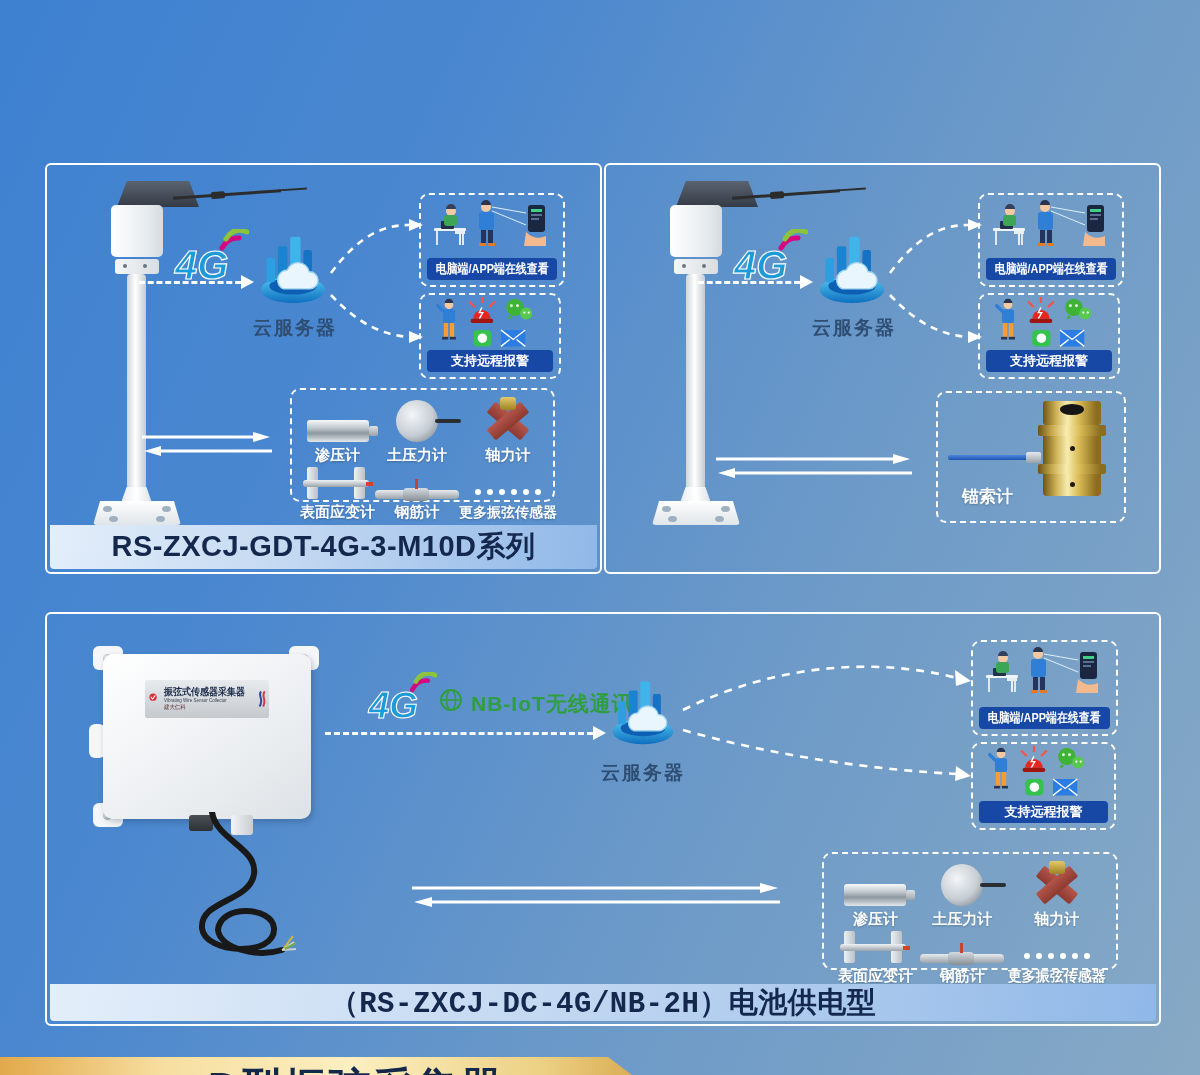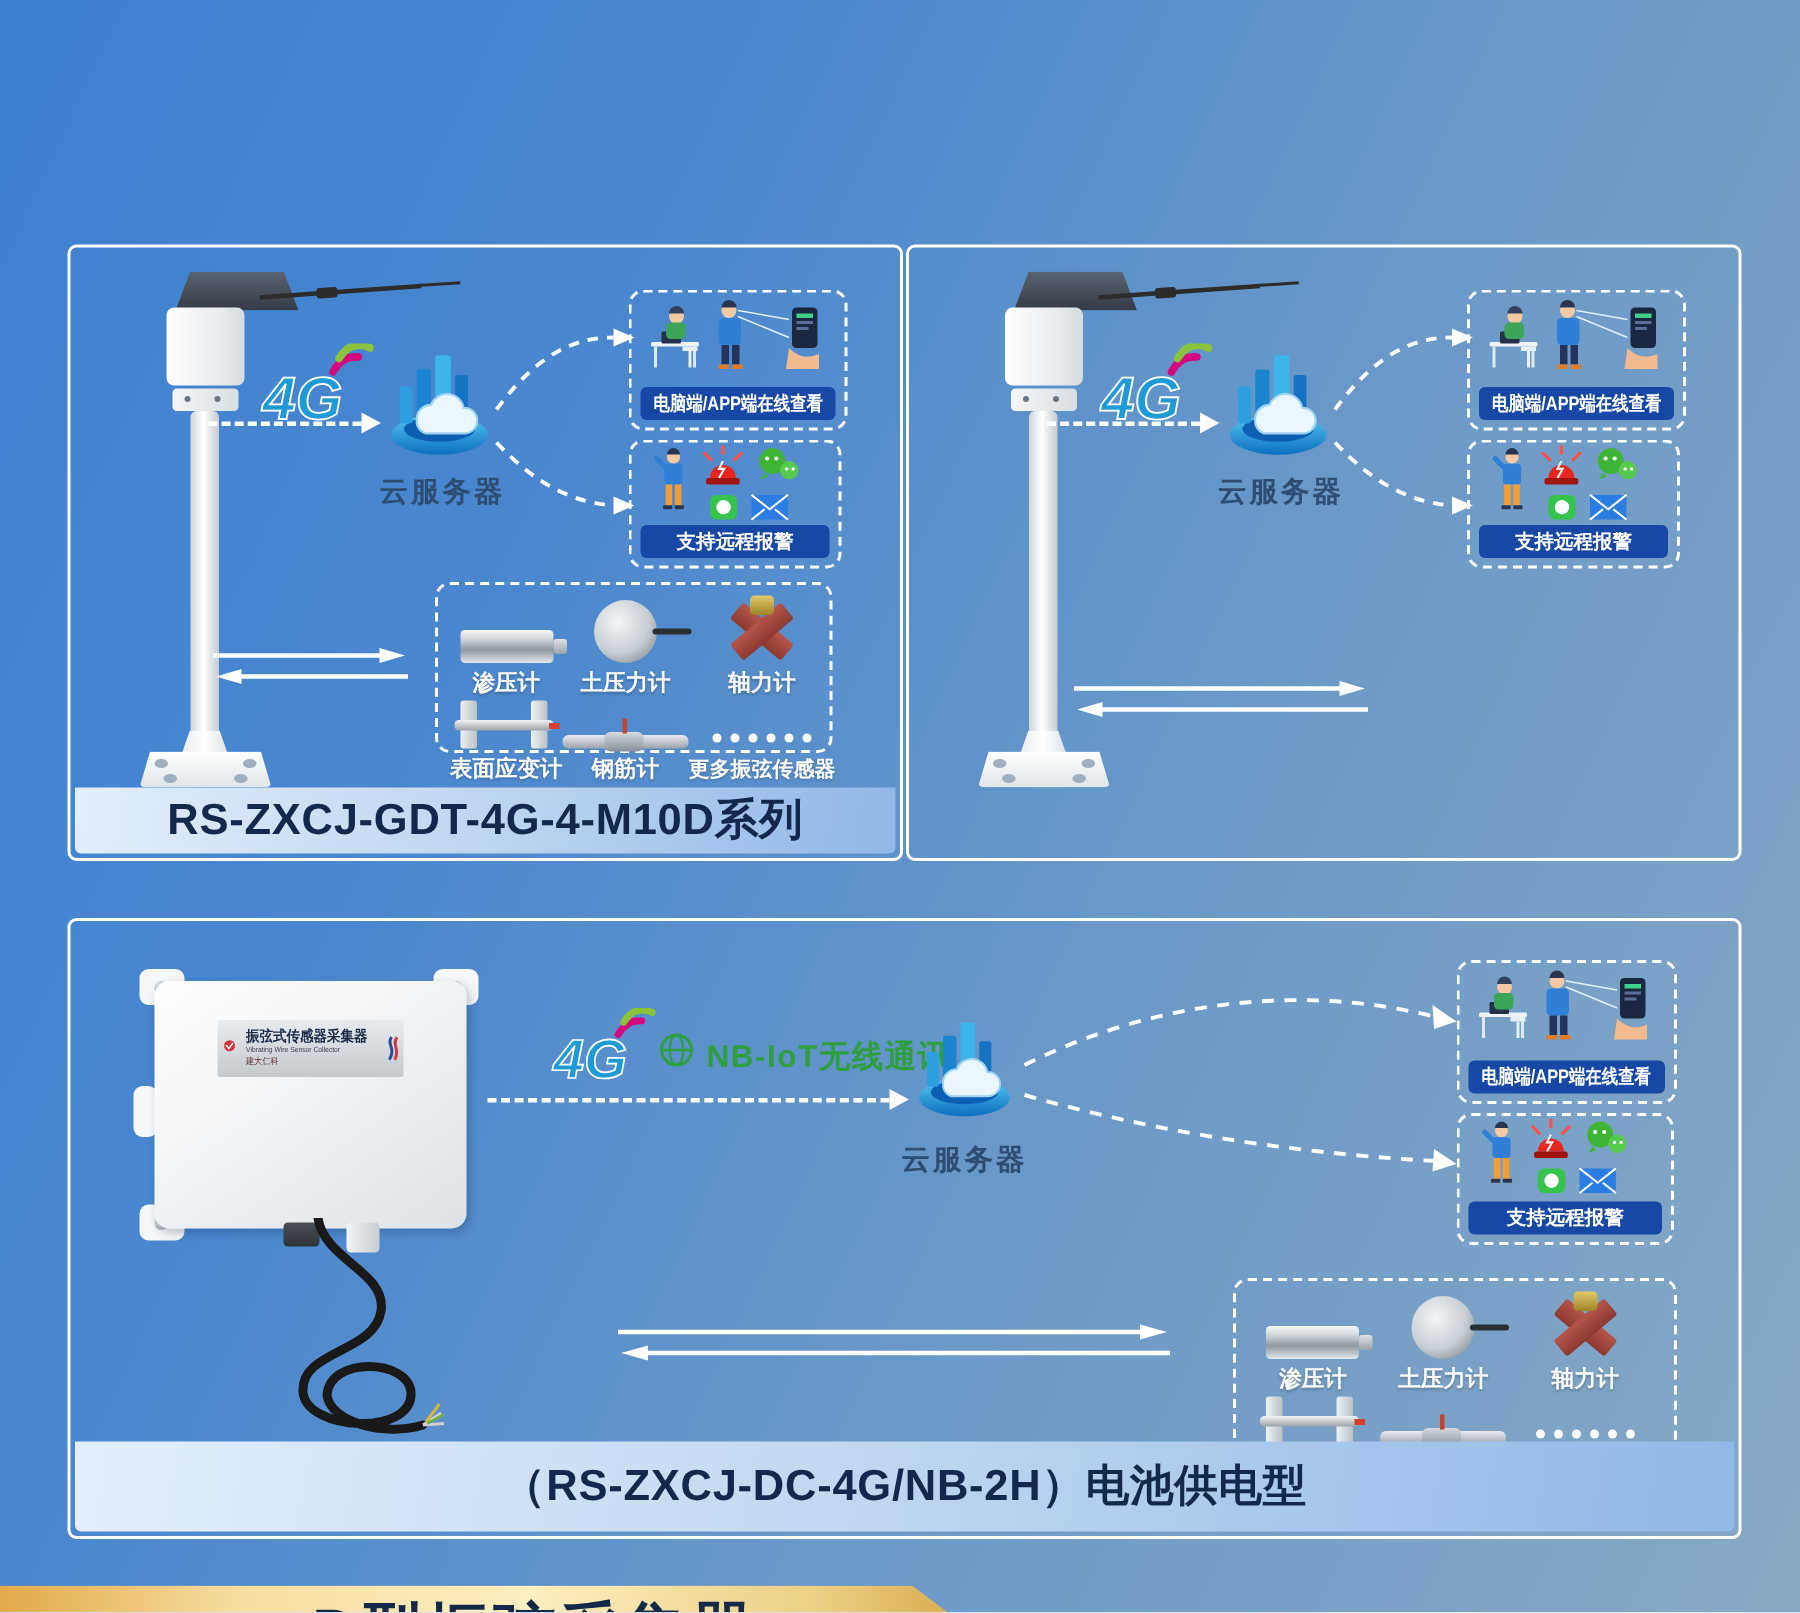--- a/index.html
+++ b/index.html
@@ -260,21 +260,21 @@
       </div>
     </div>
 
     <svg class="abs" style="left:95px;top:266px;" width="130" height="26" viewBox="0 0 130 26">
       <line x1="0" y1="6" x2="113" y2="6" stroke="#fff" stroke-width="3"></line>
       <polygon points="111,1 128,6 111,11" fill="#fff"></polygon>
       <line x1="17" y1="20" x2="130" y2="20" stroke="#fff" stroke-width="3"></line>
       <polygon points="19,15 2,20 19,25" fill="#fff"></polygon>
     </svg>
 
-    <div class="series">RS-ZXCJ-GDT-4G-4-M10D系列</div>
+    <div class="series">RS-ZXCJ-GDT-4G-3-M10D系列</div>
   </div>
 
   <div class="panel" id="p2" style="left:604px;top:163px;width:553px;height:407px;">
 
     <div class="pole" style="left:22px;top:14px;">
       <div class="solar"></div>
       <div class="ant"></div>
       <div class="head"></div>
       <div class="collar">
           <i style="left:8px;"></i>
@@ -385,20 +385,32 @@
         <g>
           <rect x="76" y="38" width="28" height="19" rx="2" fill="#2b7de3"></rect>
           <path d="M76 38 l14 11 14 -11 M76 57 l10 -8 M104 57 l-10 -8" stroke="#fff" stroke-width="1.6" fill="none"></path>
         </g>
       </svg>
       <div class="blabel">
           <span>支持远程报警</span>
         </div>
     </div>
 
+    <div class="sbox" style="left:330px;top:226px;width:186px;height:128px;">
+      <div class="anchor" style="left:100px;top:8px;">
+        <div class="s1"></div>
+          <div class="s2"></div>
+          <div class="s3"></div>
+          <div class="s4"></div>
+          <div class="s5"></div>
+      </div>
+      <div class="cableblue" style="left:10px;top:62px;width:82px;"></div>
+      <div class="conn" style="left:88px;top:59px;"></div>
+      <div class="slabel" style="position:absolute;left:24px;top:92px;font-size:17px;">锚索计</div>
+    </div>
 
     <svg class="abs" style="left:110px;top:288px;" width="196" height="26" viewBox="0 0 196 26">
       <line x1="0" y1="6" x2="179" y2="6" stroke="#fff" stroke-width="3"></line>
       <polygon points="177,1 194,6 177,11" fill="#fff"></polygon>
       <line x1="17" y1="20" x2="196" y2="20" stroke="#fff" stroke-width="3"></line>
       <polygon points="19,15 2,20 19,25" fill="#fff"></polygon>
     </svg>
 
   </div>
 
@@ -595,20 +607,20 @@
       </div>
     </div>
 
     <svg class="abs" style="left:365px;top:268px;" width="368" height="26" viewBox="0 0 368 26">
       <line x1="0" y1="6" x2="350" y2="6" stroke="#fff" stroke-width="3"></line>
       <polygon points="348,1 366,6 348,11" fill="#fff"></polygon>
       <line x1="18" y1="20" x2="368" y2="20" stroke="#fff" stroke-width="3"></line>
       <polygon points="20,15 2,20 20,25" fill="#fff"></polygon>
     </svg>
 
-    <div class="series" style="height:60px;">（RS-ZXCJ-DC-4G/NB-2H）电池供电型</div>
+    <div class="series" style="height:37px;font-family:Liberation Mono, monospace;">（RS-ZXCJ-DC-4G/NB-2H）电池供电型</div>
   </div>
 
   <div class="ribbon">
     <span>D型振弦采集器</span>
   </div>
 
 </div>
 
 </body></html>

